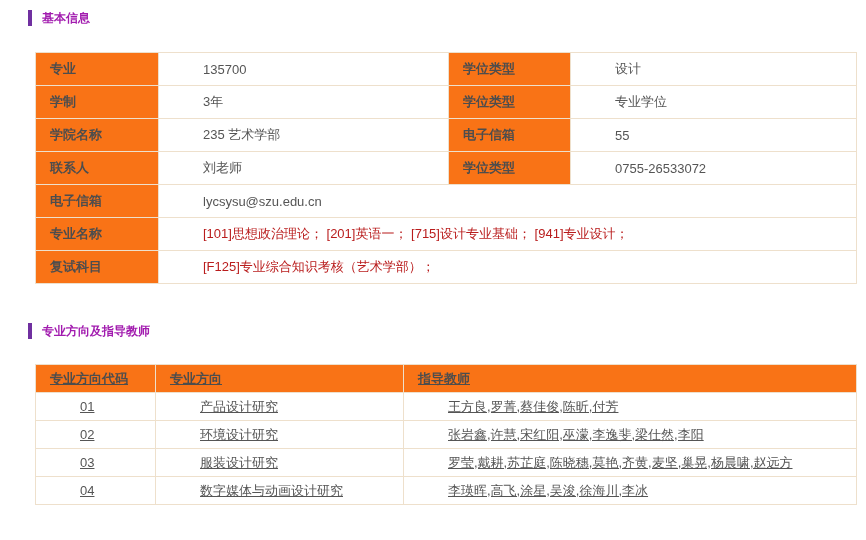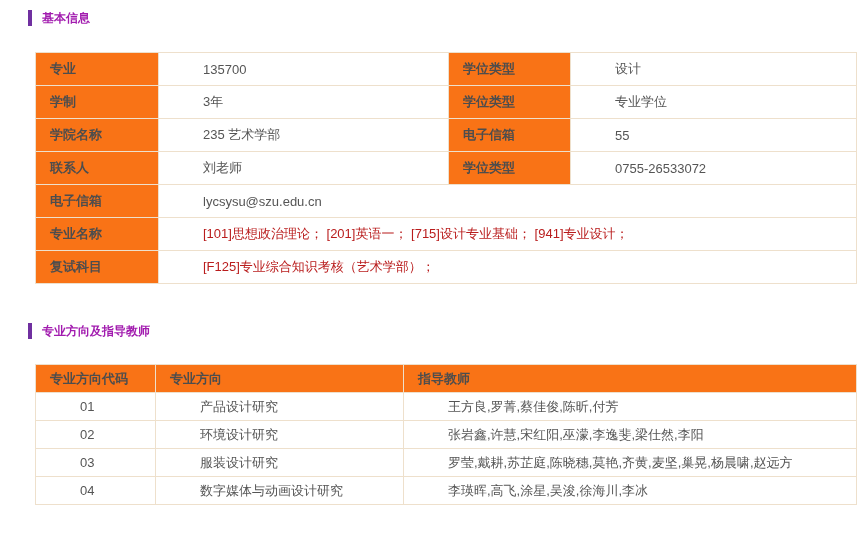--- a/index.html
+++ b/index.html
@@ -21,21 +21,21 @@
     font-size:13px;color:#555;
   }
   td,th{
     border:1px solid #eee0cc;
     padding:0 14px;text-align:left;vertical-align:middle;
     overflow:hidden;white-space:nowrap;
   }
   #basic-table{margin-top:25px;}
   #basic-table td{height:32px;}
   #dir-table{margin-top:24px;}
-  #dir-table td,#dir-table th{height:27px;}
+  #dir-table td,#dir-table th{height:27px;text-decoration:underline;}
   .lbl,#dir-table th{
     background:#f97316;font-weight:bold;color:#4d4d4d;
   }
   .val{background:#fff;padding-left:44px;}
   .link{color:#b91c1c;}
   #sec2{margin-top:38px;}
 </style>
 </head>
 <body>
 

